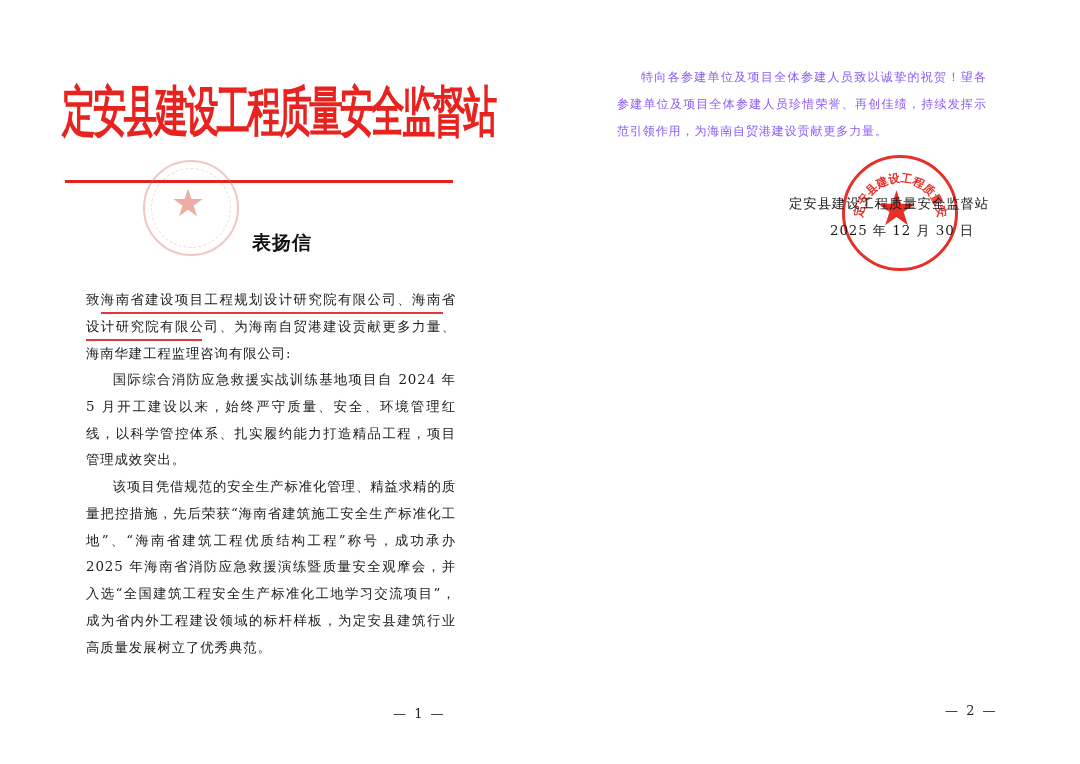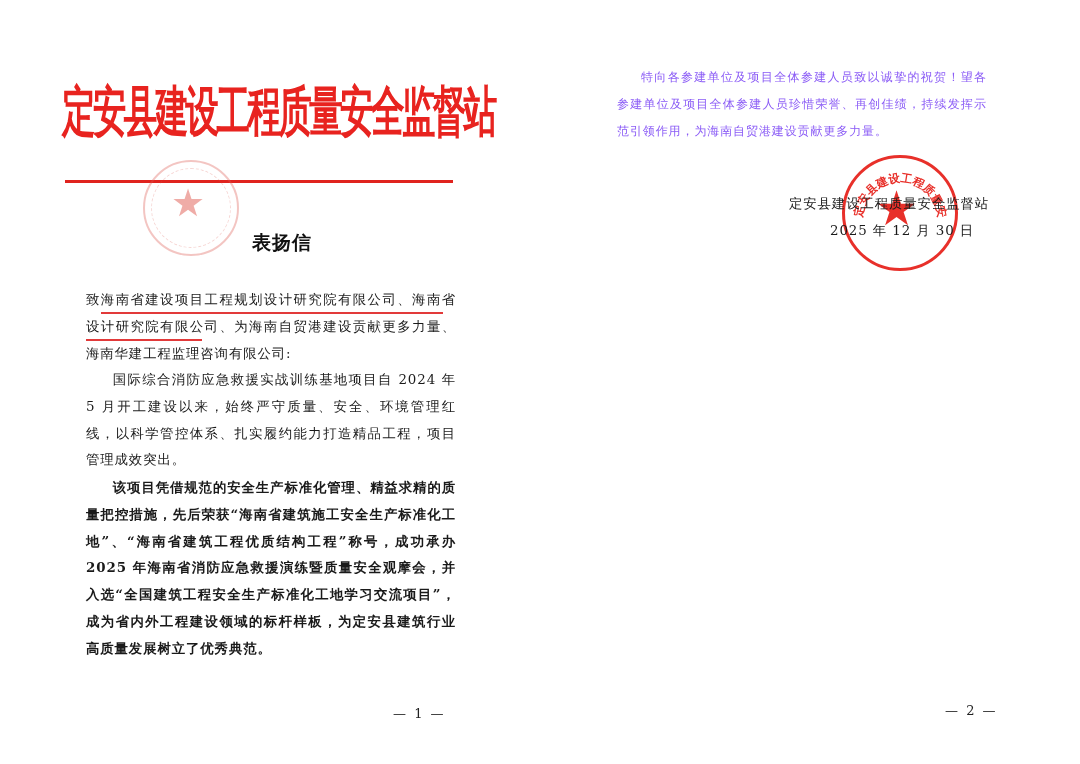--- a/index.html
+++ b/index.html
@@ -19,21 +19,21 @@
     .seal-faded .star { position:absolute; left:26px; top:22px; font-size:38px; color:rgba(220,70,60,0.45); line-height:1; font-family:"DejaVu Sans", sans-serif; }
     .seal-faded .ring-text { position:absolute; inset:6px; border-radius:50%; border:1px dashed rgba(220,90,80,0.25); }
 
     .title { position:absolute; left:252px; top:230px; font-size:19px; font-weight:bold;
       font-family: "DejaVu Serif", serif; letter-spacing:1px; color:#111; }
 
     .body-text { position:absolute; left:86px; width:370px; font-size:13.4px; line-height:26.8px;
       letter-spacing:0.9px; text-align:justify; color:#1a1a1a; }
     .addressee { top:287px; }
     .para1 { top:367px; }
-    .para2 { top:474px;font-weight:bold; }
+    .para2 { top:474px; }
     .indent { text-indent:2em; }
     .underline-1 { position:absolute; left:101px; top:312px; width:342px; height:1.5px; background:#e23a3a; }
     .underline-2 { position:absolute; left:86px; top:339px; width:116px; height:1.5px; background:#e23a3a; }
 
     .page-num { position:absolute; font-size:13px; color:#222; letter-spacing:2px; }
     .pn1 { left:393px; top:706px; }
     .pn2 { left:945px; top:703px; }
 
     .r-para { position:absolute; left:617px; top:64px; width:370px; font-size:12px; line-height:27px;
       letter-spacing:0.9px; text-align:justify; color:#8b5cf6; }

